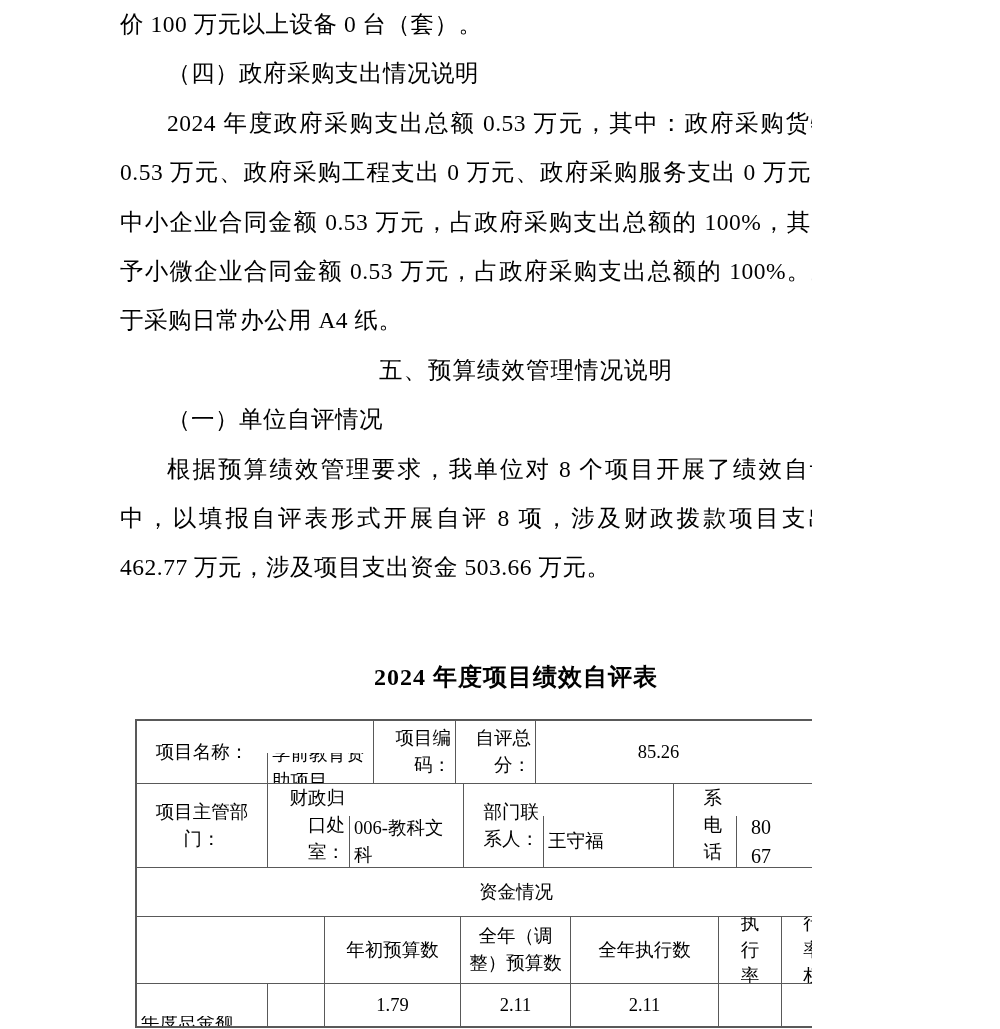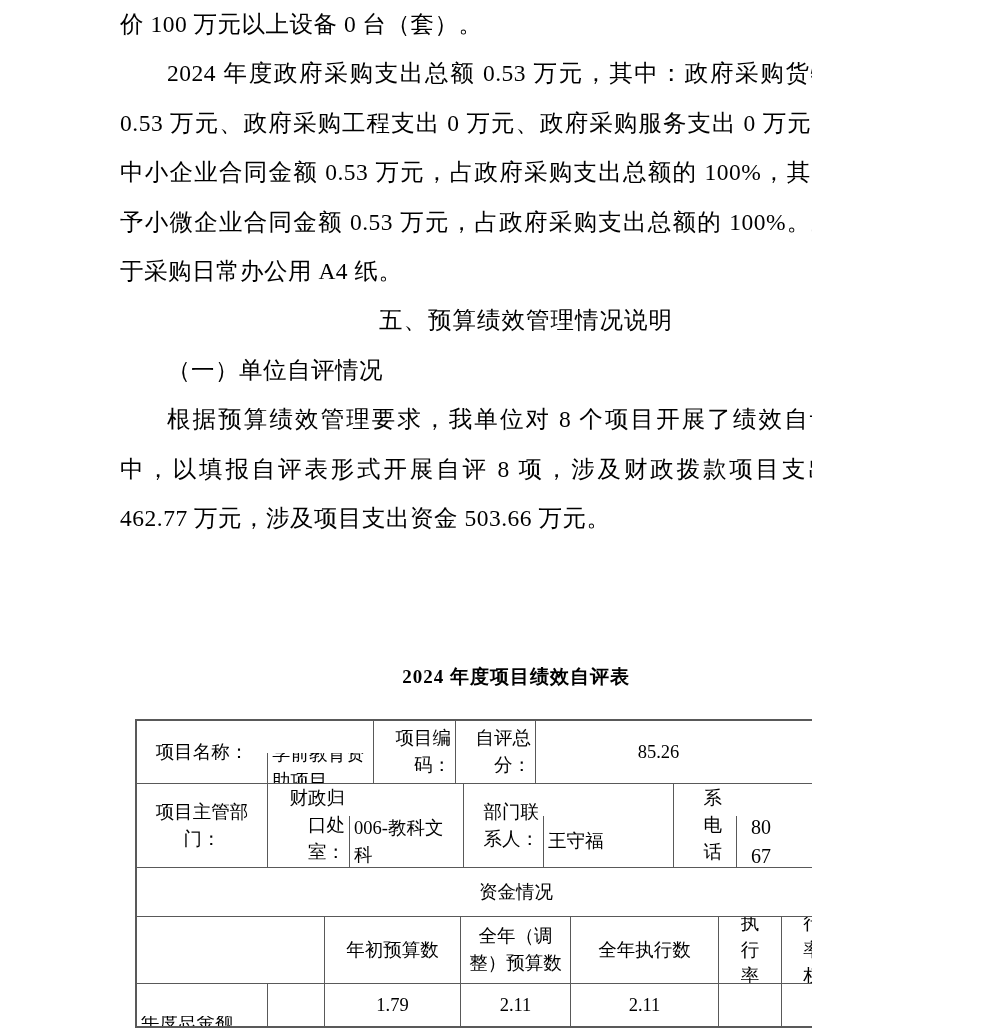--- a/index.html
+++ b/index.html
@@ -27,21 +27,21 @@
   .para.h-sans {
     font-family:"Liberation Sans","DejaVu Sans",sans-serif;
     font-weight:normal;
     text-align:center;
     letter-spacing:1px;
   }
   
   .doc-title {
     position:absolute; left:135px; top:654px; width:762px;
     text-align:center;
-    font-size:19px;
+    font-size:24px;
     font-weight:bold;
     line-height:46px;
     letter-spacing:1px;
   }
   
   .ptable {
     position:absolute; left:135px; top:719px; width:758px;
     border:2px solid #595959;
     font-size:18.5px;
     line-height:1.45;
@@ -63,20 +63,21 @@
   .small { font-size:20px; }
   .tight { padding:1px 14px; }
 </style>
 </head>
 <body>
 
 <div class="page">
 
   <div class="bodytext">
     <p class="para">价 100 万元以上设备 0 台（套）。</p>
+    <p class="para indent">（四）政府采购支出情况说明</p>
     <p class="para indent">2024 年度政府采购支出总额 0.53 万元，其中：政府采购货物支出 0.53 万元、政府采购工程支出 0 万元、政府采购服务支出 0 万元。授予中小企业合同金额 0.53 万元，占政府采购支出总额的 100%，其中：授予小微企业合同金额 0.53 万元，占政府采购支出总额的 100%。主要用于采购日常办公用 A4 纸。</p>
     <p class="para indent h-sans">五、预算绩效管理情况说明</p>
     <p class="para indent">（一）单位自评情况</p>
     <p class="para indent">根据预算绩效管理要求，我单位对 8 个项目开展了绩效自评，其中，以填报自评表形式开展自评 8 项，涉及财政拨款项目支出资金 462.77 万元，涉及项目支出资金 503.66 万元。</p>
   </div>
 
   <div class="doc-title">2024 年度项目绩效自评表</div>
 
   <div class="ptable">
 

